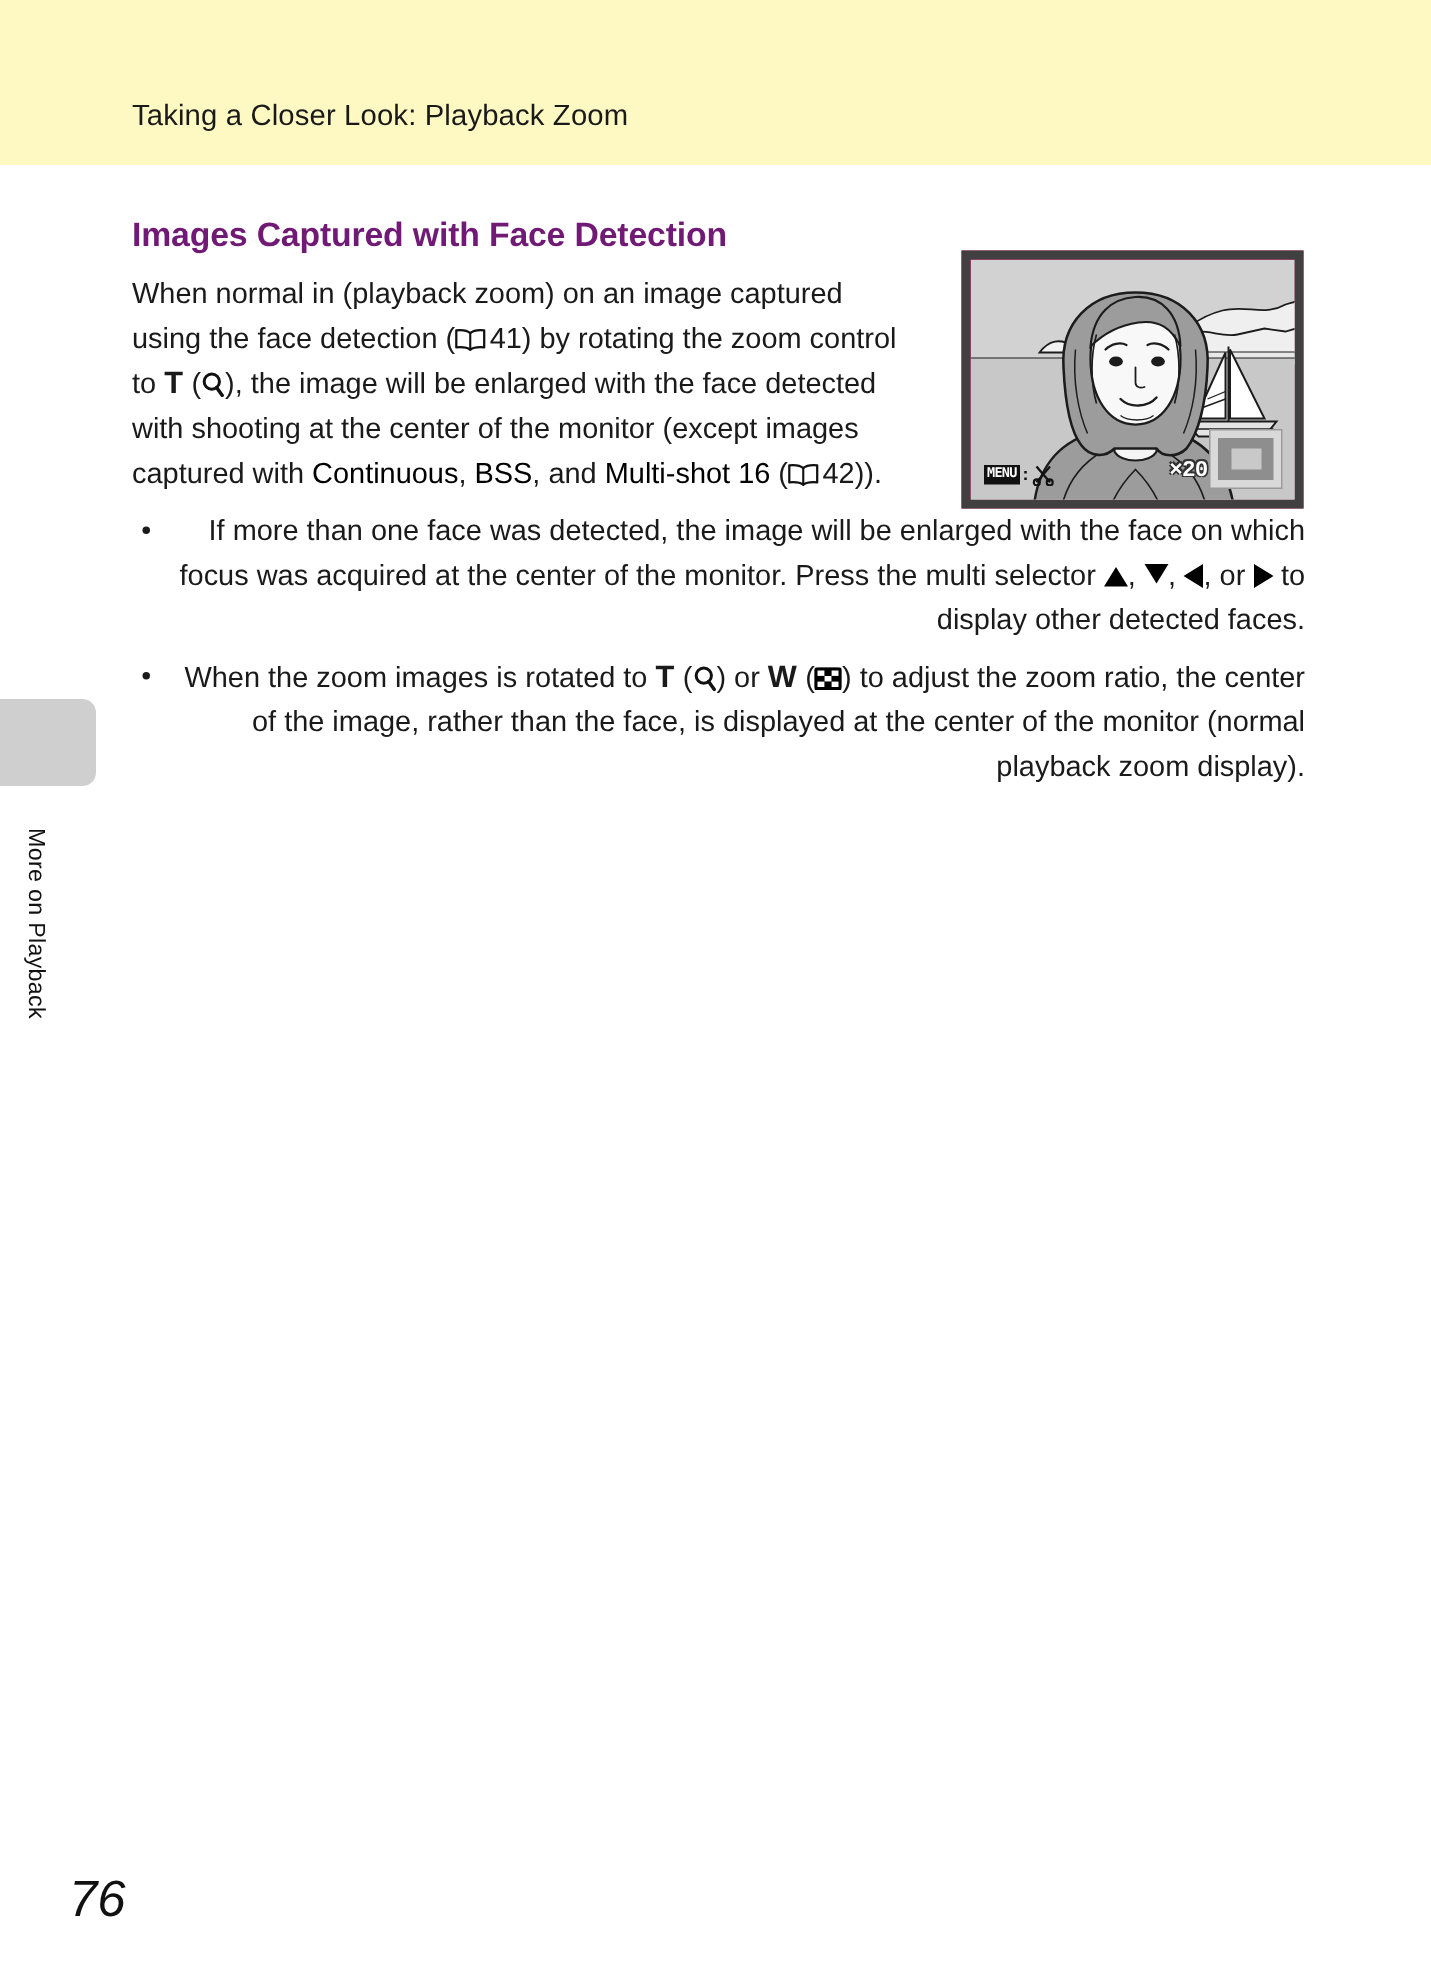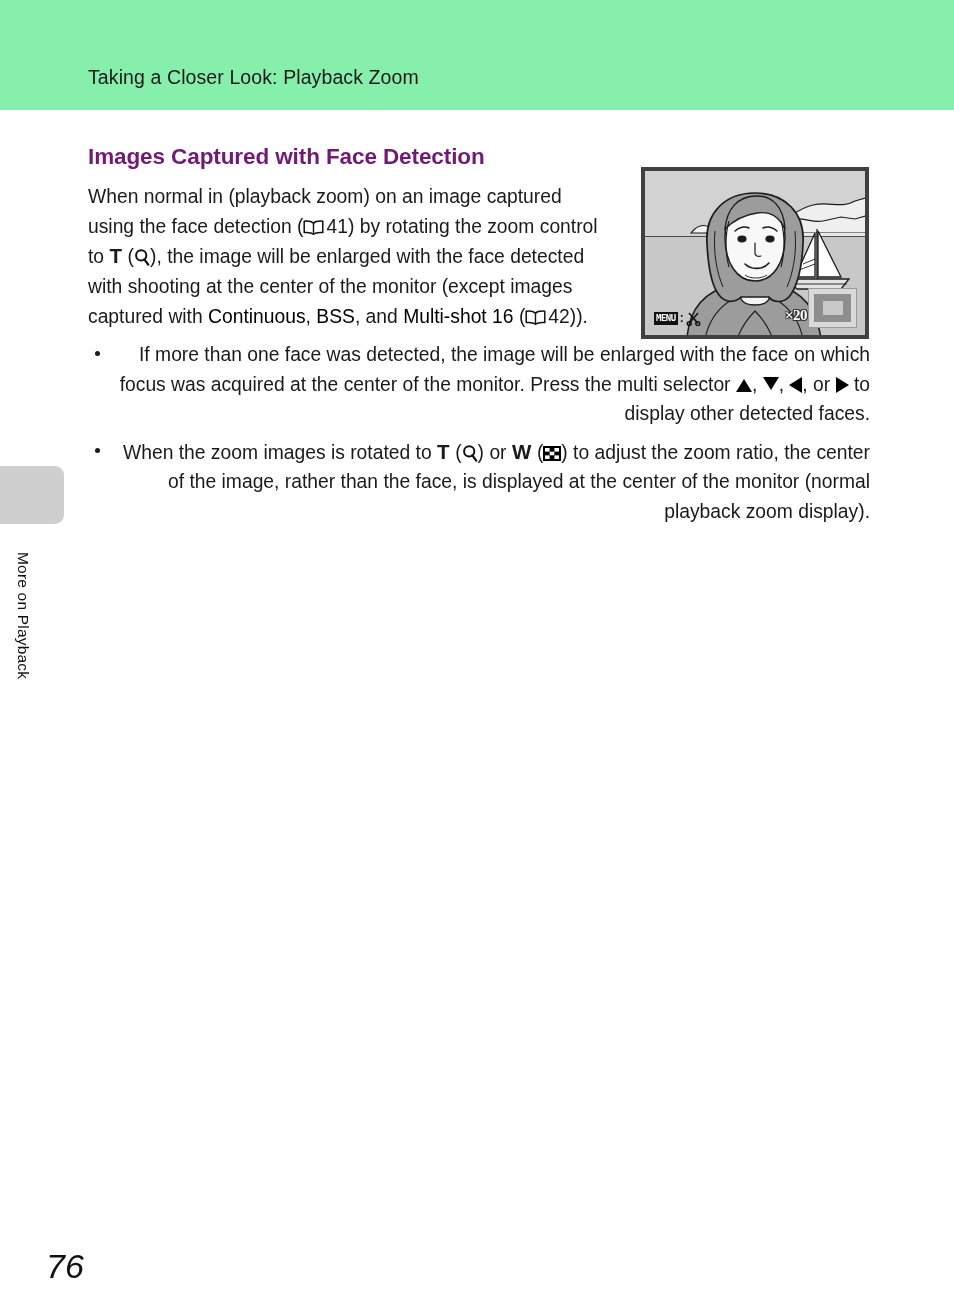--- a/index.html
+++ b/index.html
@@ -17,21 +17,21 @@
     overflow: hidden;
   }
 
   
   .header-band {
     position: absolute;
     left: 0;
     top: 0;
     width: 954px;
     height: 110px;
-    background: #86efac;
+    background: #fef9c3;
   }
   .header-title {
     position: absolute;
     left: 88px;
     top: 66px;
     font-size: 19.5px;
     letter-spacing: 0.1px;
     color: #1a1a1a;
     white-space: nowrap;
   }
@@ -192,21 +192,21 @@
     vertical-align: -2px;
   }
 
   
   .monitor-figure {
     position: absolute;
     left: 641px;
     top: 167px;
     width: 228px;
     height: 172px;
-    border: 4px solid #404040;
+    border: 6px solid #404040;
     background: #be185d;
     overflow: hidden;
     box-sizing: border-box;
   }
   .monitor-figure svg { display: block; }
 
   .menu-badge {
     position: absolute;
     left: 9px;
     bottom: 9px;
@@ -236,21 +236,21 @@
     position: absolute;
     right: 58px;
     bottom: 11px;
     font-size: 15px;
     font-weight: bold;
     color: #ffffff;
     letter-spacing: -0.5px;
     text-shadow:
       -1px -1px 0 #333, 1px -1px 0 #333,
       -1px  1px 0 #333, 1px  1px 0 #333;
-    font-family: Liberation Serif, serif;
+    font-family: Liberation Mono, monospace;
     text-align: right;
   }
 
   .nav-indicator {
     position: absolute;
     right: 8px;
     bottom: 7px;
     width: 49px;
     height: 40px;
     background: #d9d9d9;

